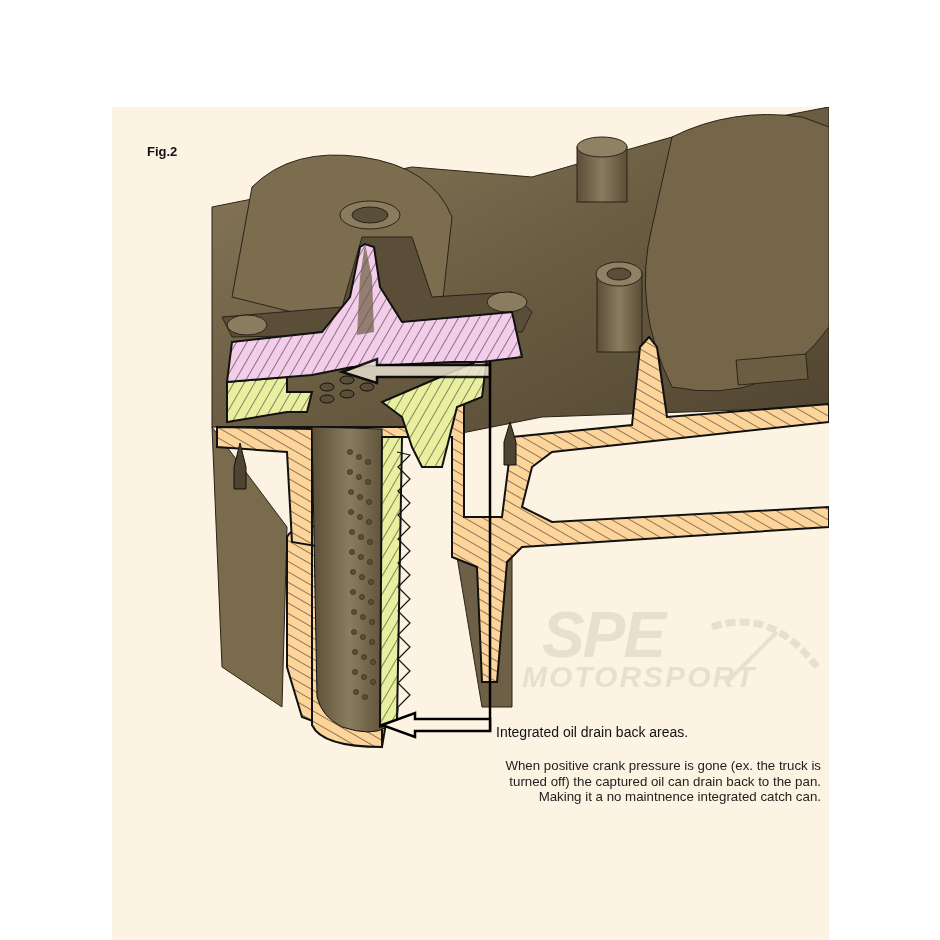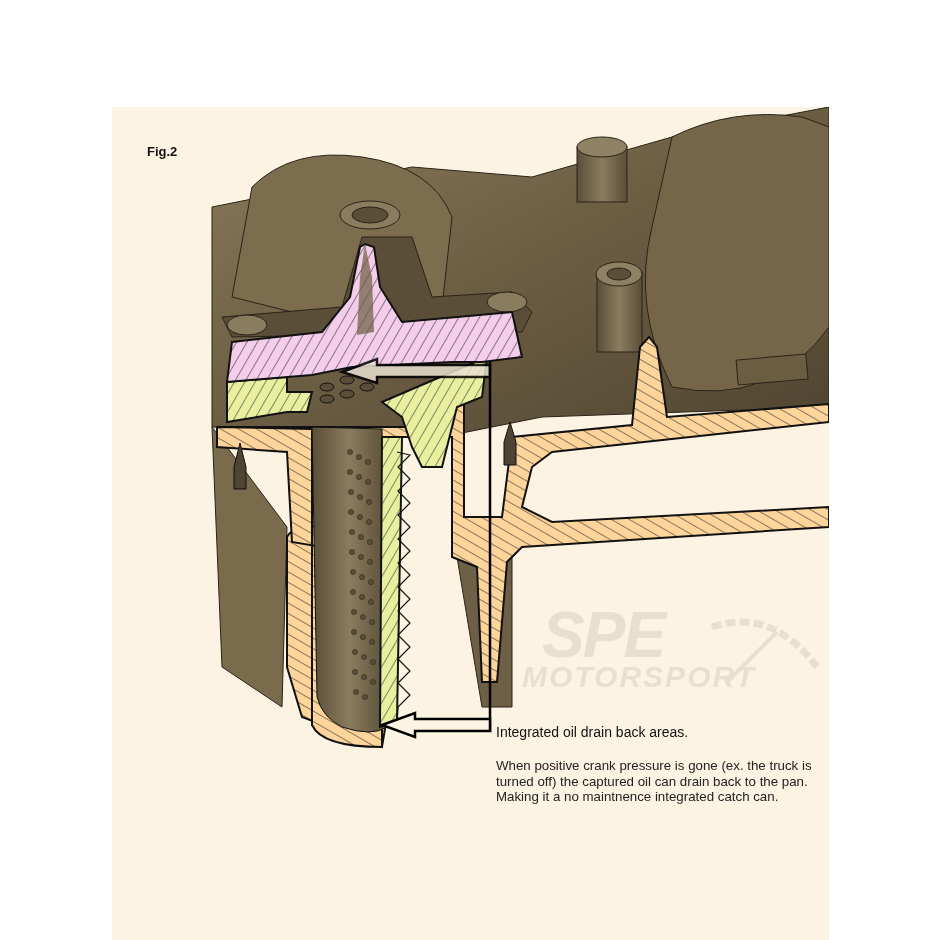--- a/index.html
+++ b/index.html
@@ -1,21 +1,21 @@
 <!DOCTYPE html>
 <html><head>
 <meta charset="utf-8">
 <style>
   html, body { margin: 0; padding: 0; background: #ffffff; }
   body { width: 940px; height: 940px; position: relative; overflow: hidden; font-family: "Liberation Sans", sans-serif; }
   .panel { position: absolute; left: 112px; top: 107px; width: 717px; height: 922px; background: #fdf3e2; overflow: hidden; }
   .drawing { position: absolute; left: 0; top: 0; }
   .fig-label { position: absolute; left: 35px; top: 37px; font-weight: bold; font-size: 13px; color: #111; }
   .callout-title { position: absolute; left: 384px; top: 617px; font-weight: normal; font-size: 14px; color: #111; }
-  .callout-body { position: absolute; left: 384px; top: 651px; width: 325px; font-size: 13.3px; line-height: 15.5px; color: #222; }
+  .callout-body { position: absolute; left: 384px; top: 651px; width: 325px; font-size: 13.3px; line-height: 15.5px; color: #222; text-align: right; }
   .watermark { position: absolute; left: 410px; top: 490px; width: 310px; height: 110px; }
 </style>
 </head>
 <body>
 
 <div class="panel">
 
   <svg class="drawing" width="717" height="726" viewBox="0 0 717 726" xmlns="http://www.w3.org/2000/svg">
     <defs>
       <pattern id="hatchPink" patternUnits="userSpaceOnUse" width="9" height="9" patternTransform="rotate(30)">

